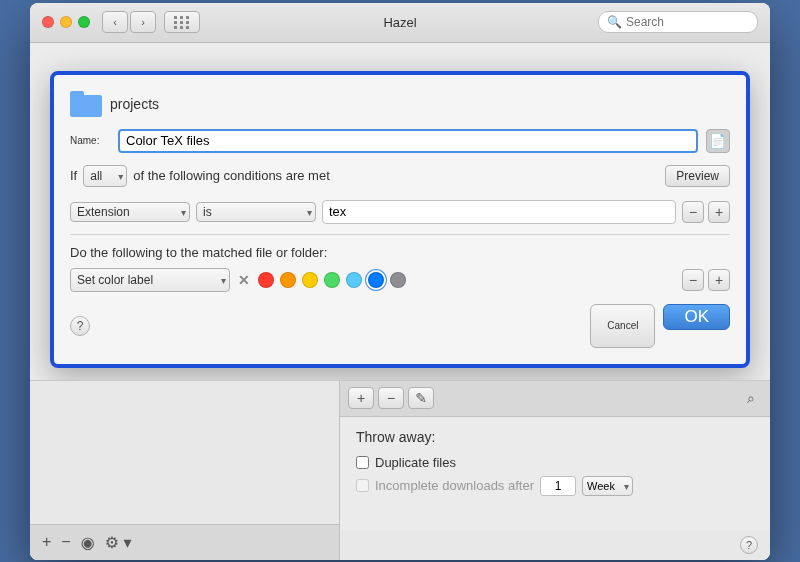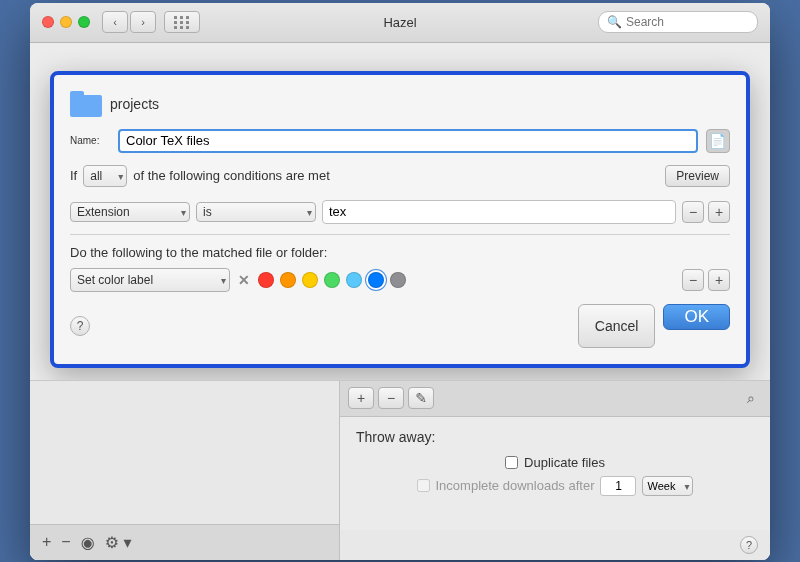--- a/index.html
+++ b/index.html
@@ -411,21 +411,21 @@
       gap: 8px;
       margin-left: auto;
     }
 
     .cancel-btn {
       background: linear-gradient(to bottom, #f8f8f8, #e0e0e0);
       border: 1px solid #b0b0b0;
       border-radius: 6px;
       height: 44px;
       padding: 8px 16px;
-      font-size: 14px;
+      font-size: 10px;
       cursor: pointer;
       color: #333;
     }
 
     .ok-btn {
       background: linear-gradient(to bottom, #5ba6f5, #3a7fd5);
       border: 1px solid #2f6abf;
       border-radius: 6px;
       height: 26px;
       padding: 0 20px;
@@ -523,21 +523,20 @@
       font-weight: 500;
       color: #333;
       margin-bottom: 10px;
     }
 
     .checkbox-row {
       display: flex;
       align-items: center;
       gap: 6px;
       margin-bottom: 6px;
-      justify-content: center;
     }
 
     .checkbox-row input[type="checkbox"] {
       width: 13px;
       height: 13px;
     }
 
     .checkbox-label {
       font-size: 13px;
       color: #333;

